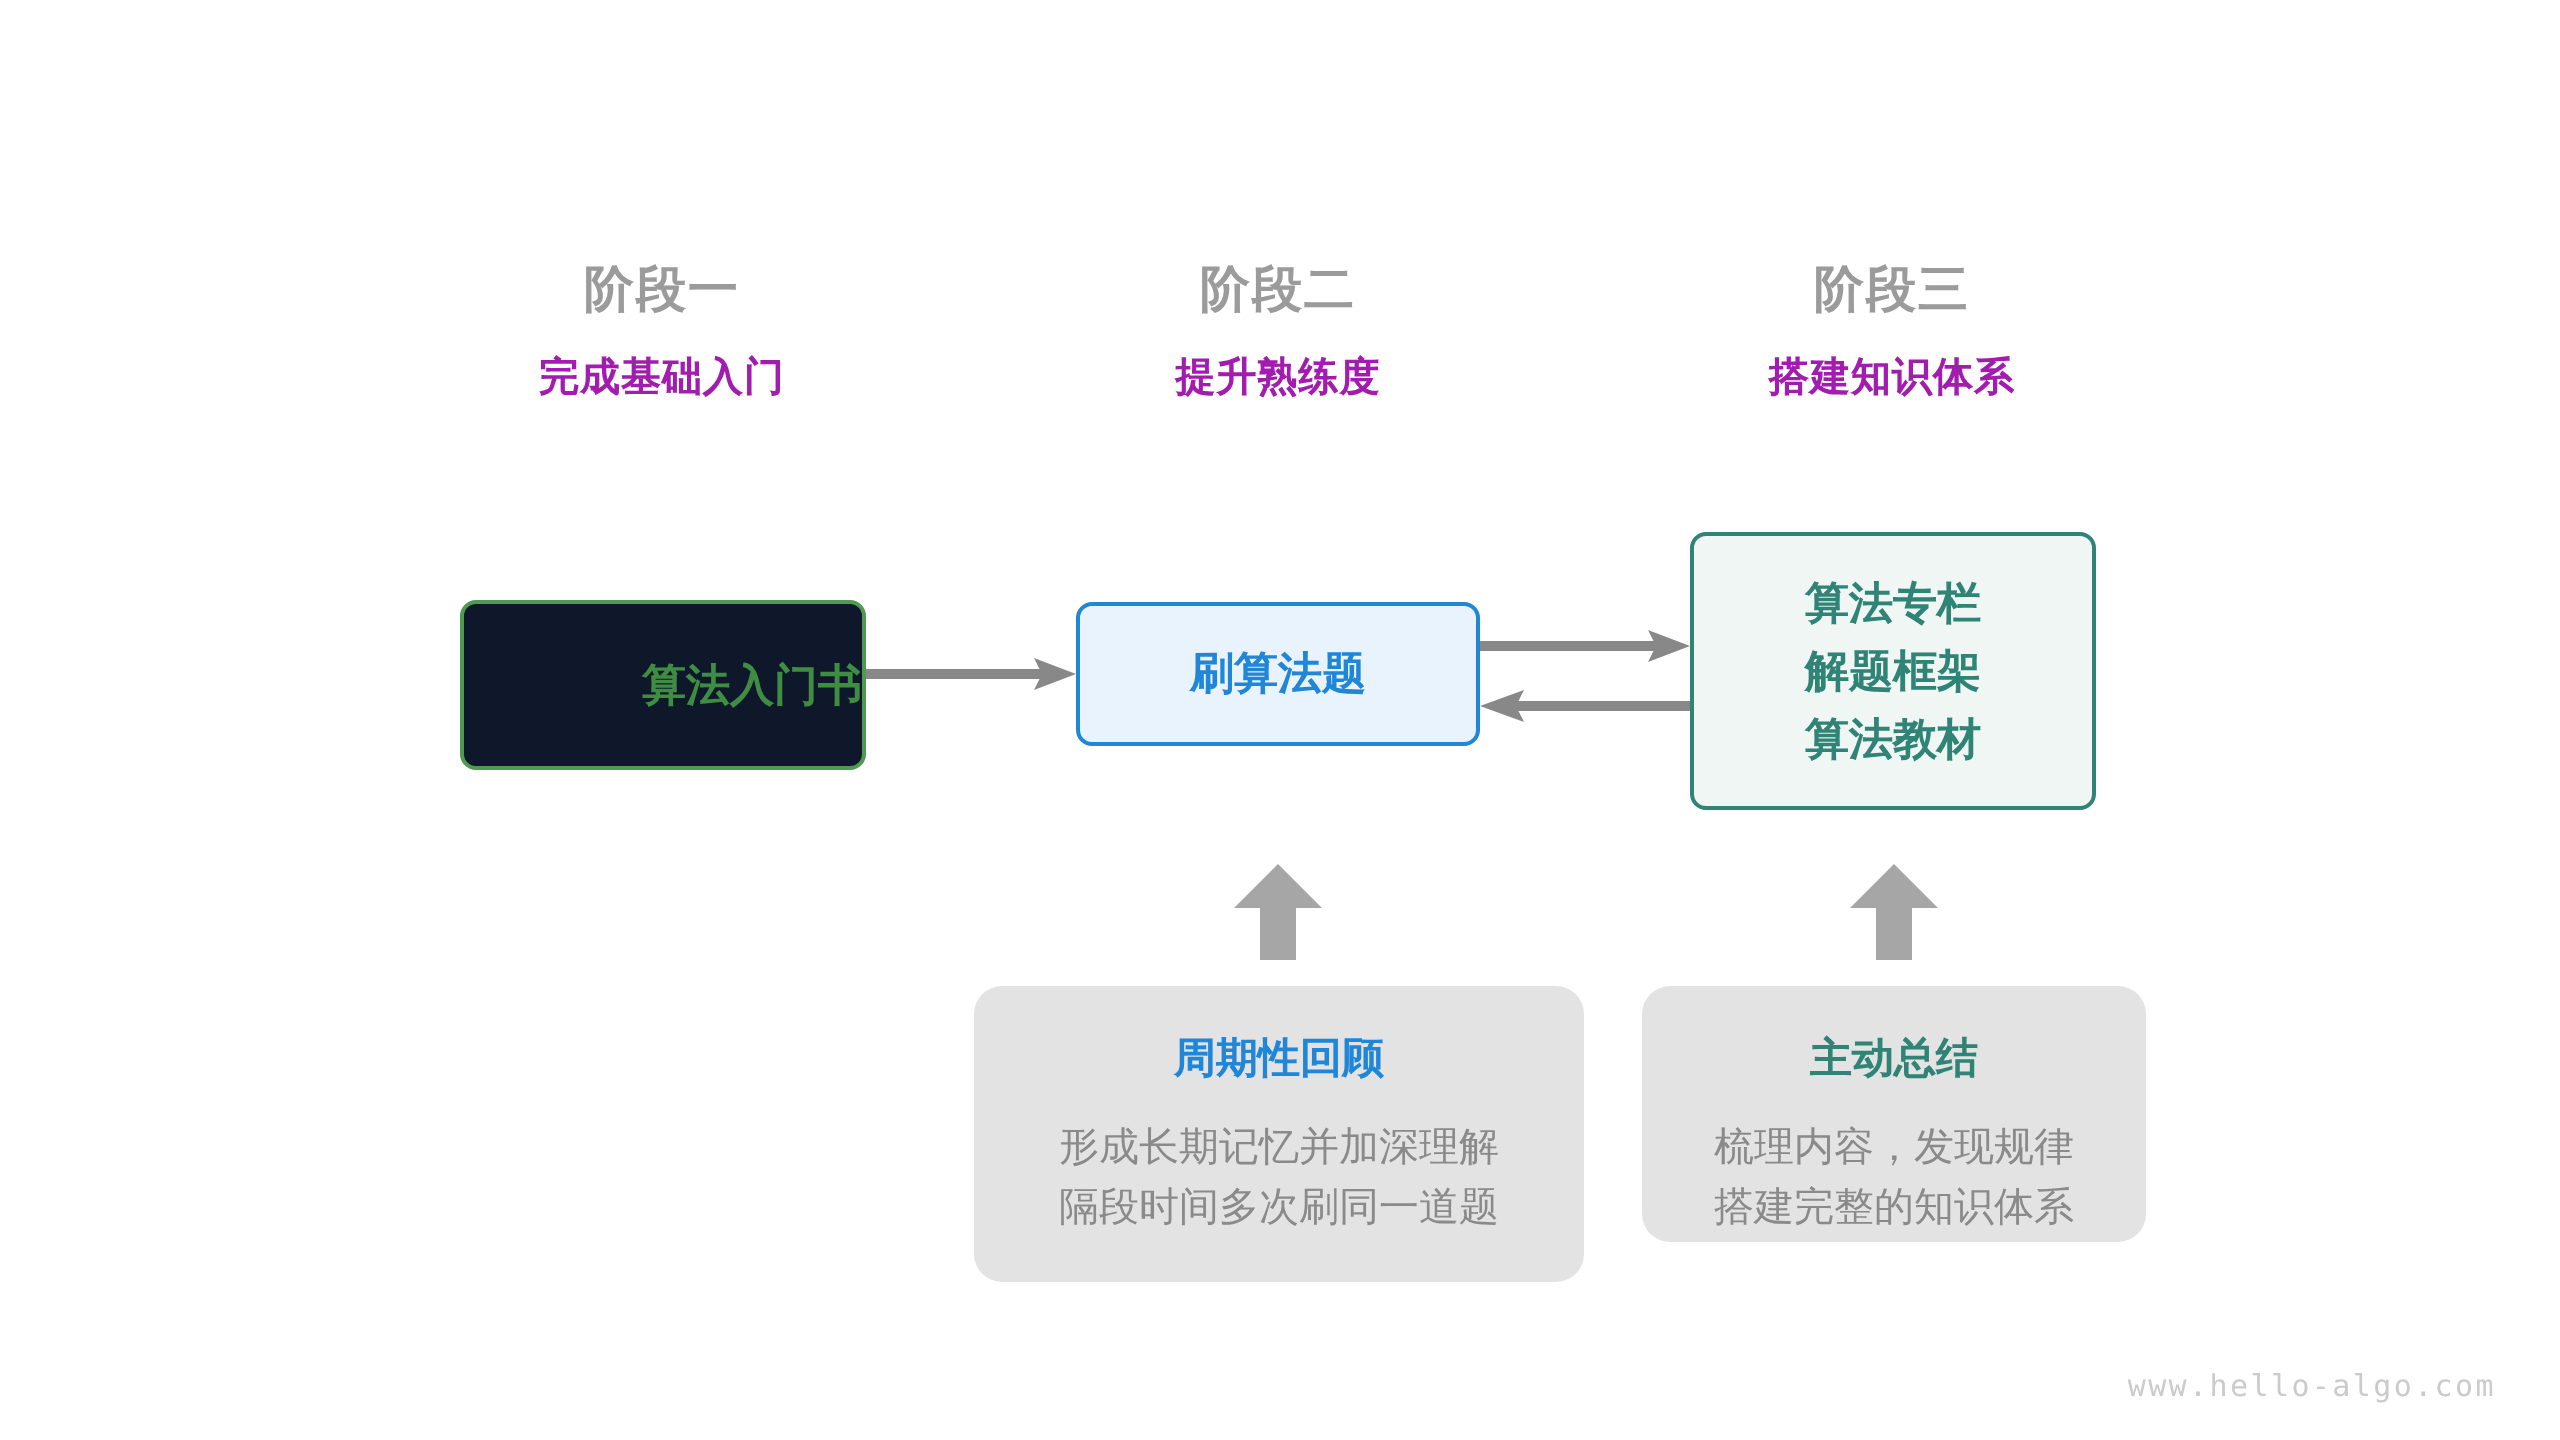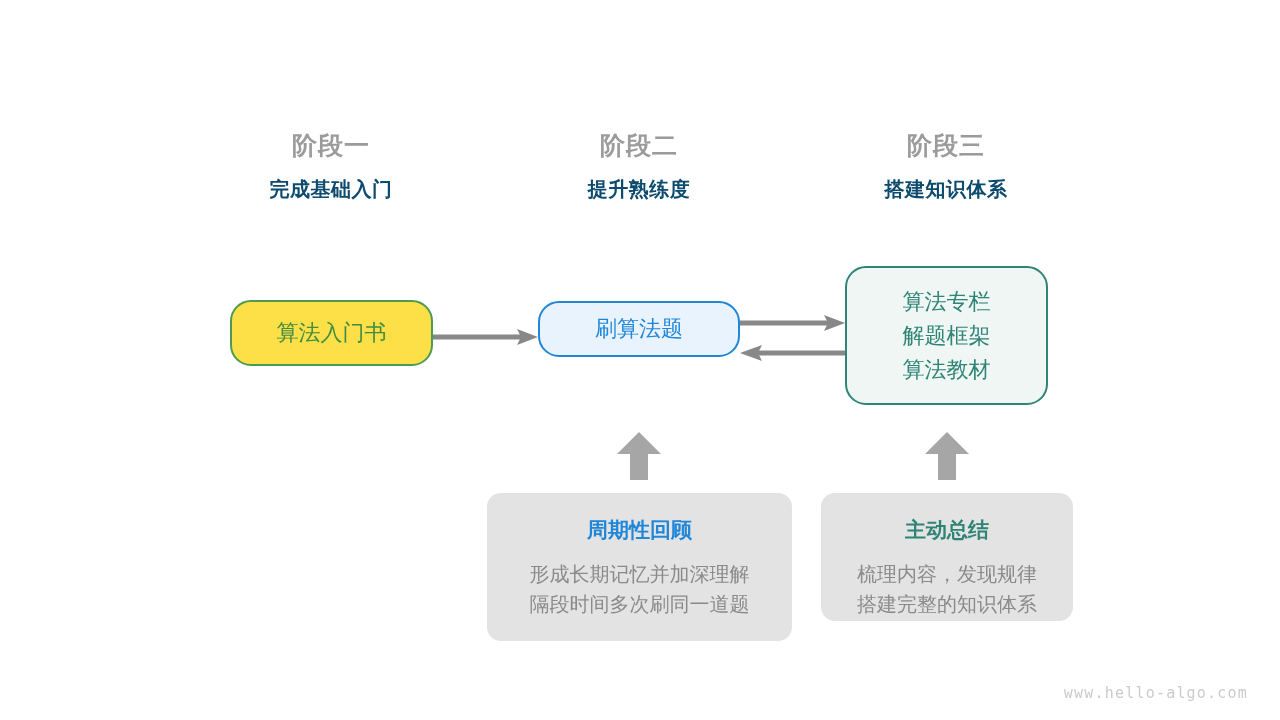--- a/index.html
+++ b/index.html
@@ -28,57 +28,58 @@
   .stage-title {
     font-size: 25px;
     color: #9b9b9b;
     letter-spacing: 1px;
     line-height: 34px;
     font-weight: 700;
     white-space: nowrap;
   }
   .stage-sub {
     font-size: 20px;
-    color: #0c4a6e;
+    color: #a21caf;
     font-weight: bold;
     line-height: 30px;
     letter-spacing: 0.5px;
     margin-top: 12px;
     white-space: nowrap;
   }
 
   
   .node {
     position: absolute;
     box-sizing: border-box;
     display: flex;
     flex-direction: column;
     align-items: center;
     justify-content: center;
-    border-radius: 21px;
+    border-radius: 8px;
     border-width: 2px;
     border-style: solid;
-    font-weight: normal;
+    font-weight: bold;
   }
   .node-line {
     line-height: 34px;
     white-space: nowrap;
   }
 
   #node-book {
     left: 230px; top: 300px;
-    width: 203px; height: 66px;
-    background: #fde047;
+    width: 203px; height: 85px;
+    background: #0f172a;
     border-color: #4e9a51;
+    align-items: flex-end;
   }
   #node-book .node-line { color: #3f8c43; font-size: 22px; }
 
   #node-practice {
     left: 538px; top: 301px;
-    width: 202px; height: 56px;
+    width: 202px; height: 72px;
     background: #e9f3fd;
     border-color: #1f86d8;
   }
   #node-practice .node-line { color: #1f86d8; font-size: 22px; }
 
   #node-resources {
     left: 845px; top: 266px;
     width: 203px; height: 139px;
     background: #eff6f4;
     border-color: #2f8476;

